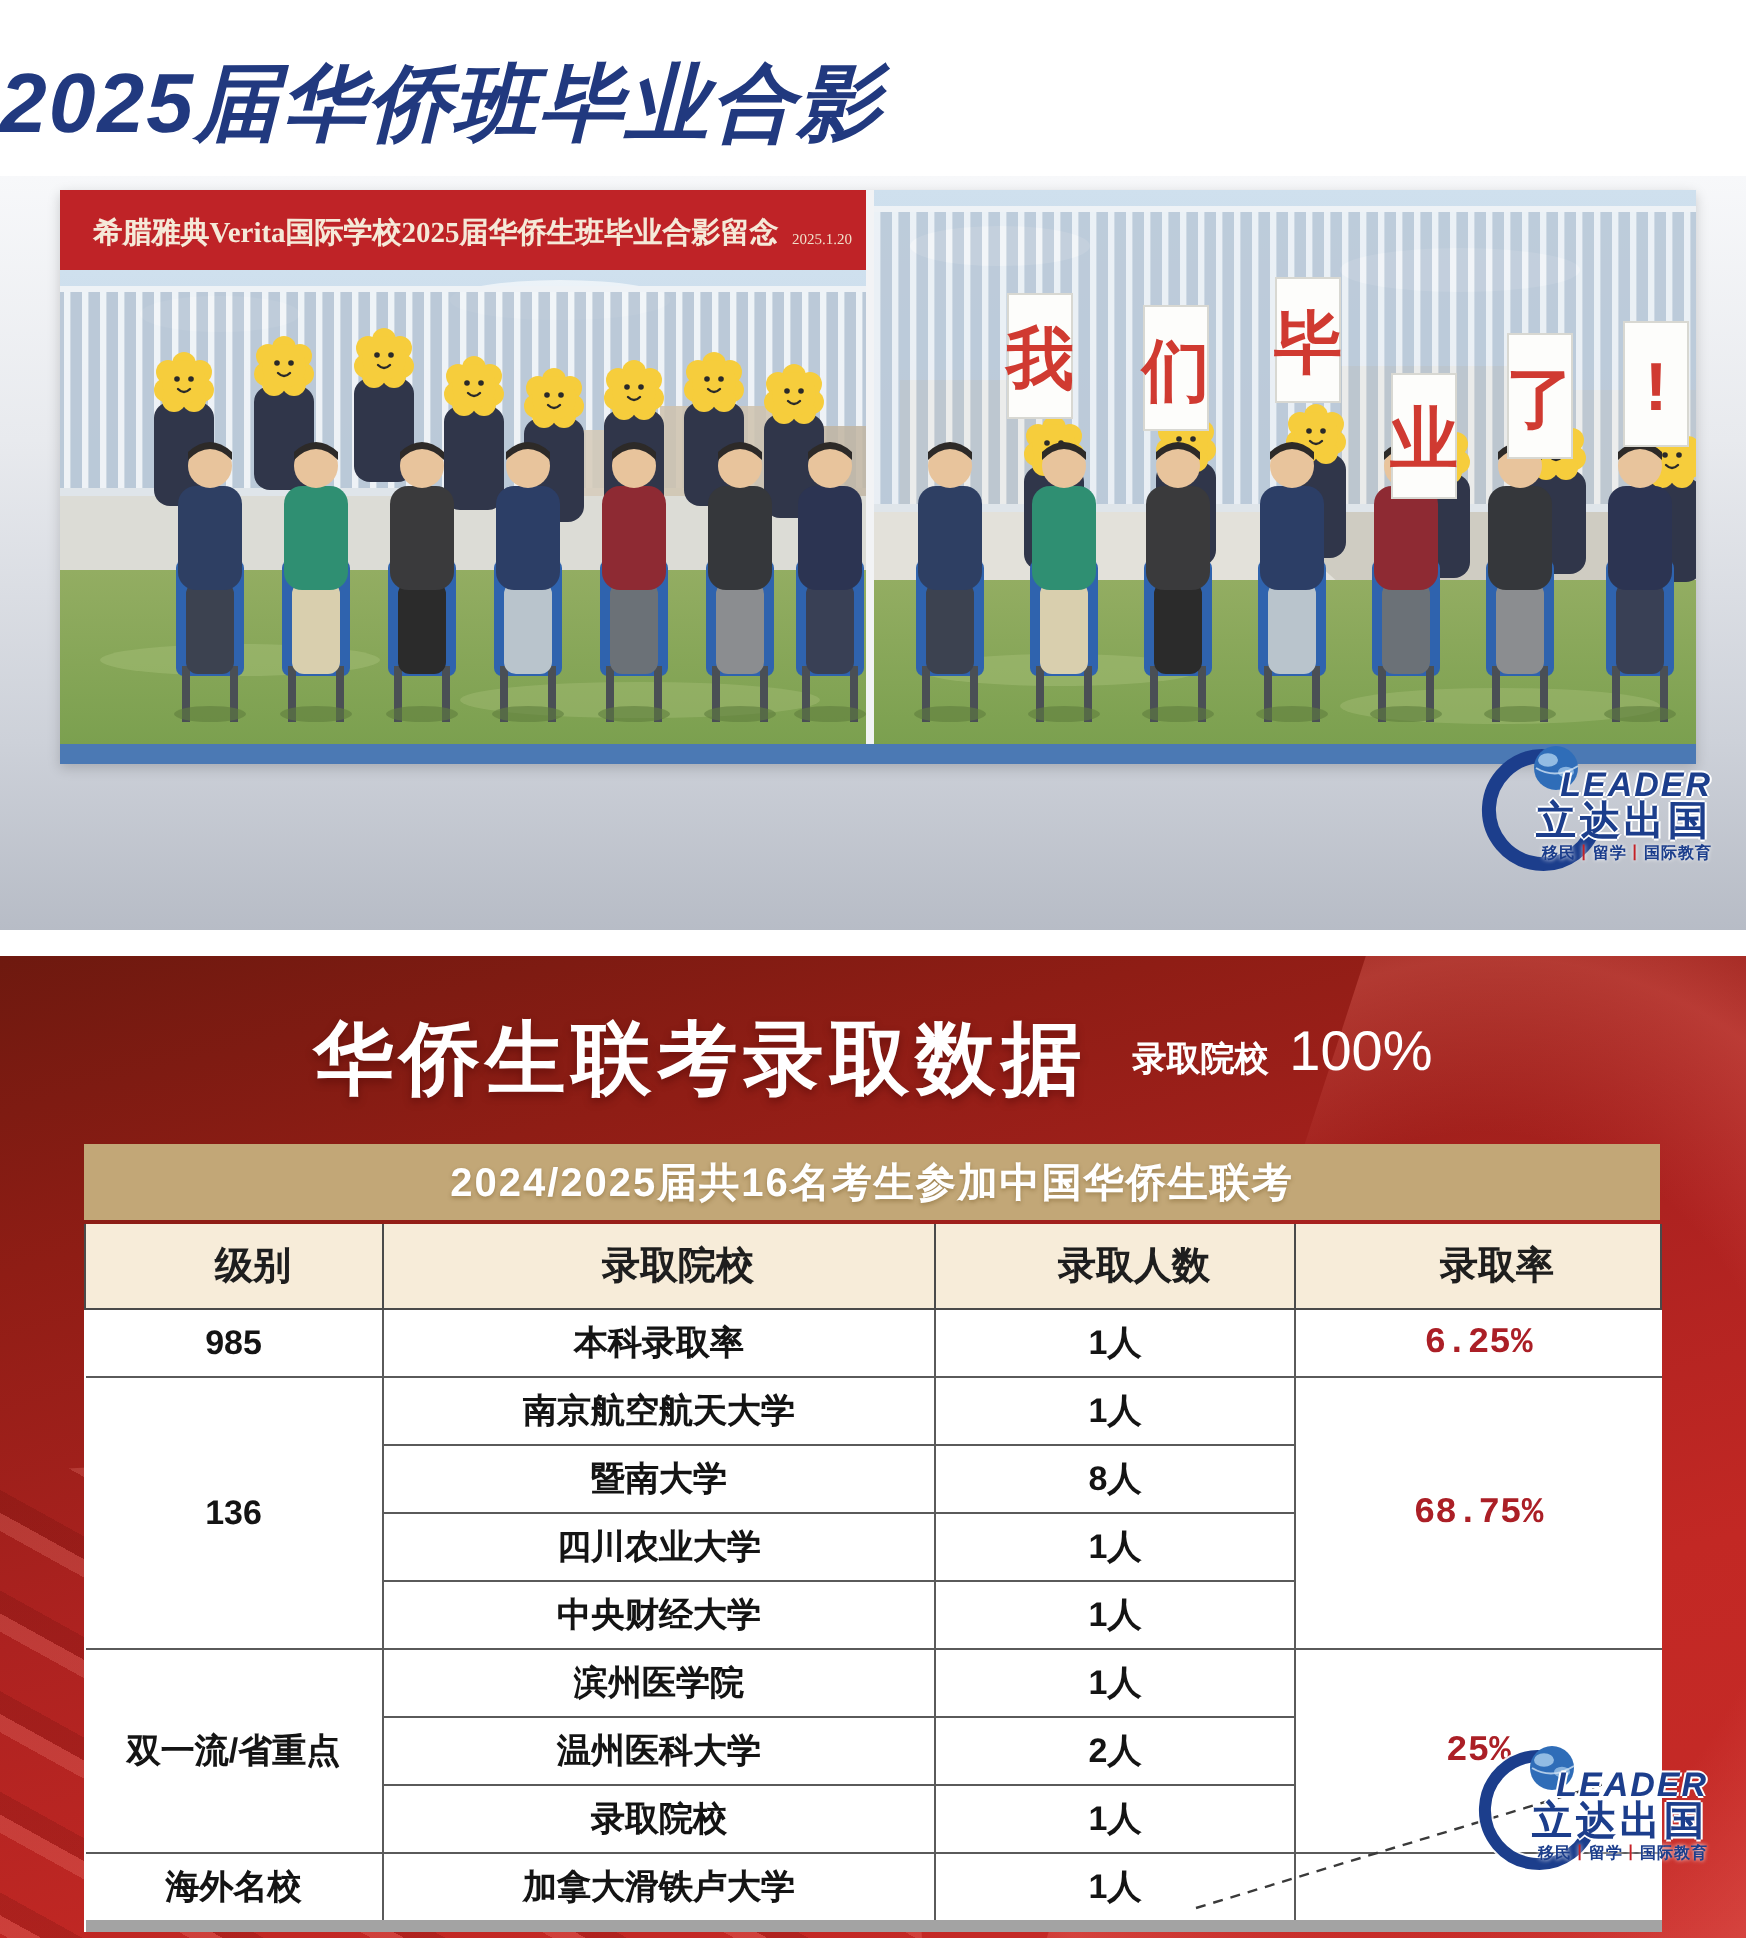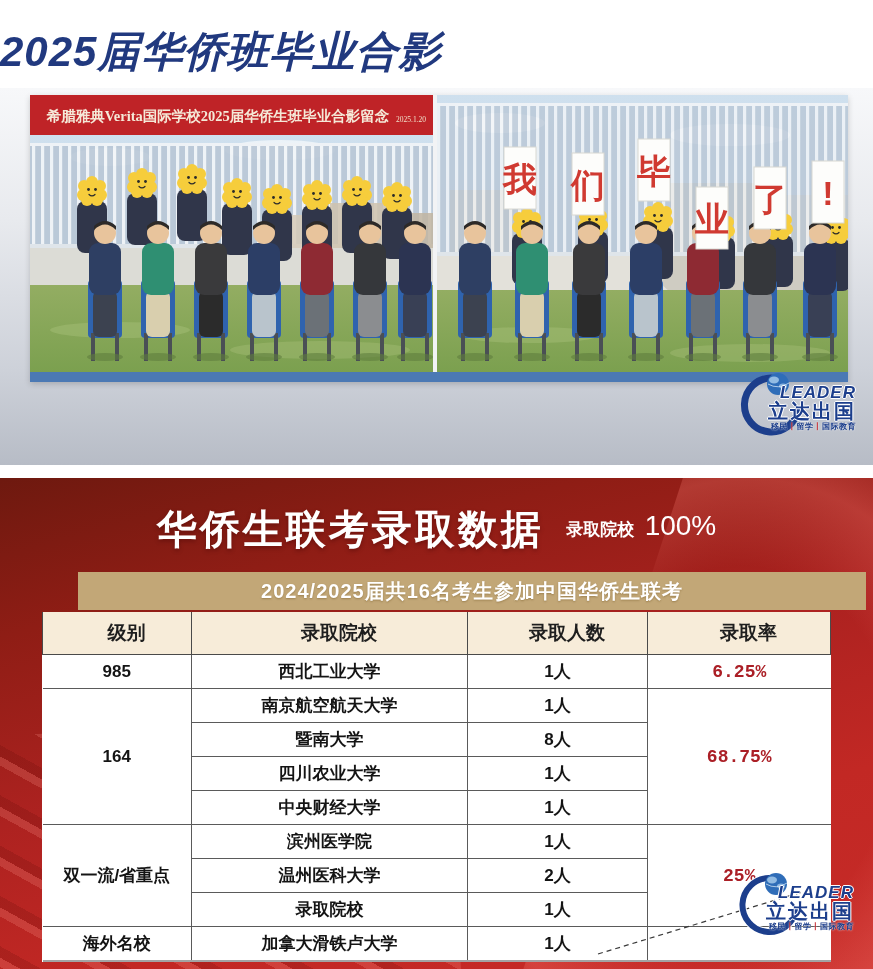--- a/index.html
+++ b/index.html
@@ -39,31 +39,31 @@
   .red-heading-row{position:absolute;top:24px;left:0;width:873px;text-align:center;}
   .red-heading{display:inline-block;font-size:40px;font-weight:bold;color:#ffffff;letter-spacing:3px;
     text-shadow:0 2px 4px rgba(60,0,0,.4);}
   .rate-note{display:inline-block;margin-left:18px;vertical-align:8px;color:#fff;white-space:nowrap;}
   .rate-note .lbl{font-size:17px;font-weight:bold;}
   .rate-note .val{font-size:28px;font-weight:normal;margin-left:6px;}
 
   .table-banner{position:absolute;top:94px;left:42px;width:788px;height:38px;
     background:#c2a777;color:#ffffff;font-size:20px;font-weight:bold;
     display:flex;align-items:center;justify-content:center;letter-spacing:1px;
-    text-shadow:0 1px 2px rgba(90,60,10,.35);margin-left:36px;}
+    text-shadow:0 1px 2px rgba(90,60,10,.35);}
   .adm-table{position:absolute;top:134px;left:42px;width:788px;border-collapse:collapse;
     background:#ffffff;table-layout:fixed;}
   .adm-table th{background:#f7ecd9;color:#1e1e1e;font-size:19px;font-weight:bold;
     height:40px;border:1px solid #4a4a4a;border-top:none;padding-left:20px;}
   .adm-table td{border:1px solid #5a5a5a;text-align:center;font-size:17px;font-weight:600;
     color:#141414;height:33px;padding:0 4px;}
   .adm-table td.rate{color:#ab1f26;font-weight:bold;font-size:18px;font-family:Liberation Mono, monospace;}
   .adm-table tr td:first-child{border-left:none;}
   .adm-table tr td:last-child{border-right:none;}
-  .adm-table tr:last-child td{border-bottom:2px solid #a3a3a3;}
+  .adm-table tr:last-child td{border-bottom:6px solid #a3a3a3;}
 
   .deco-dash{position:absolute;left:0;top:0;pointer-events:none;}
 </style>
 </head>
 <body>
 
 <div class="page-title">2025届华侨班毕业合影</div>
 
 <div class="photo-backdrop"></div>
 
@@ -412,26 +412,26 @@
       <tr>
         <th>级别</th>
         <th>录取院校</th>
         <th>录取人数</th>
         <th>录取率</th>
       </tr>
     </thead>
     <tbody id="adm-body">
         <tr>
           <td rowspan="1">985</td>
-          <td>西北工业大学</td>
+          <td>本科录取率</td>
           <td>1人</td>
           <td rowspan="1" class="rate">6.25%</td>
         </tr>
         <tr>
-          <td rowspan="4">164</td>
+          <td rowspan="4">136</td>
           <td>南京航空航天大学</td>
           <td>1人</td>
           <td rowspan="4" class="rate">68.75%</td>
         </tr>
         <tr>
           <td>暨南大学</td>
           <td>8人</td>
         </tr>
         <tr>
           <td>四川农业大学</td>

